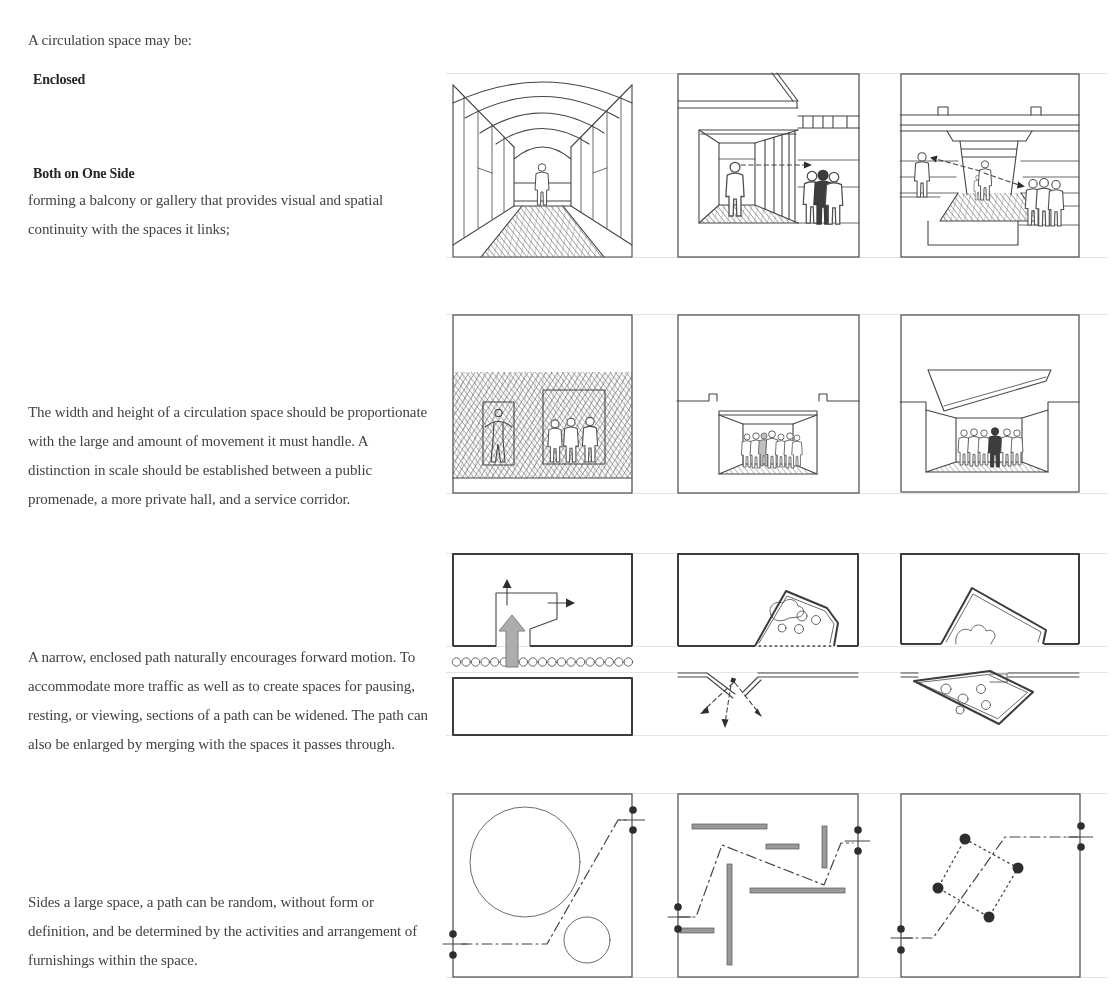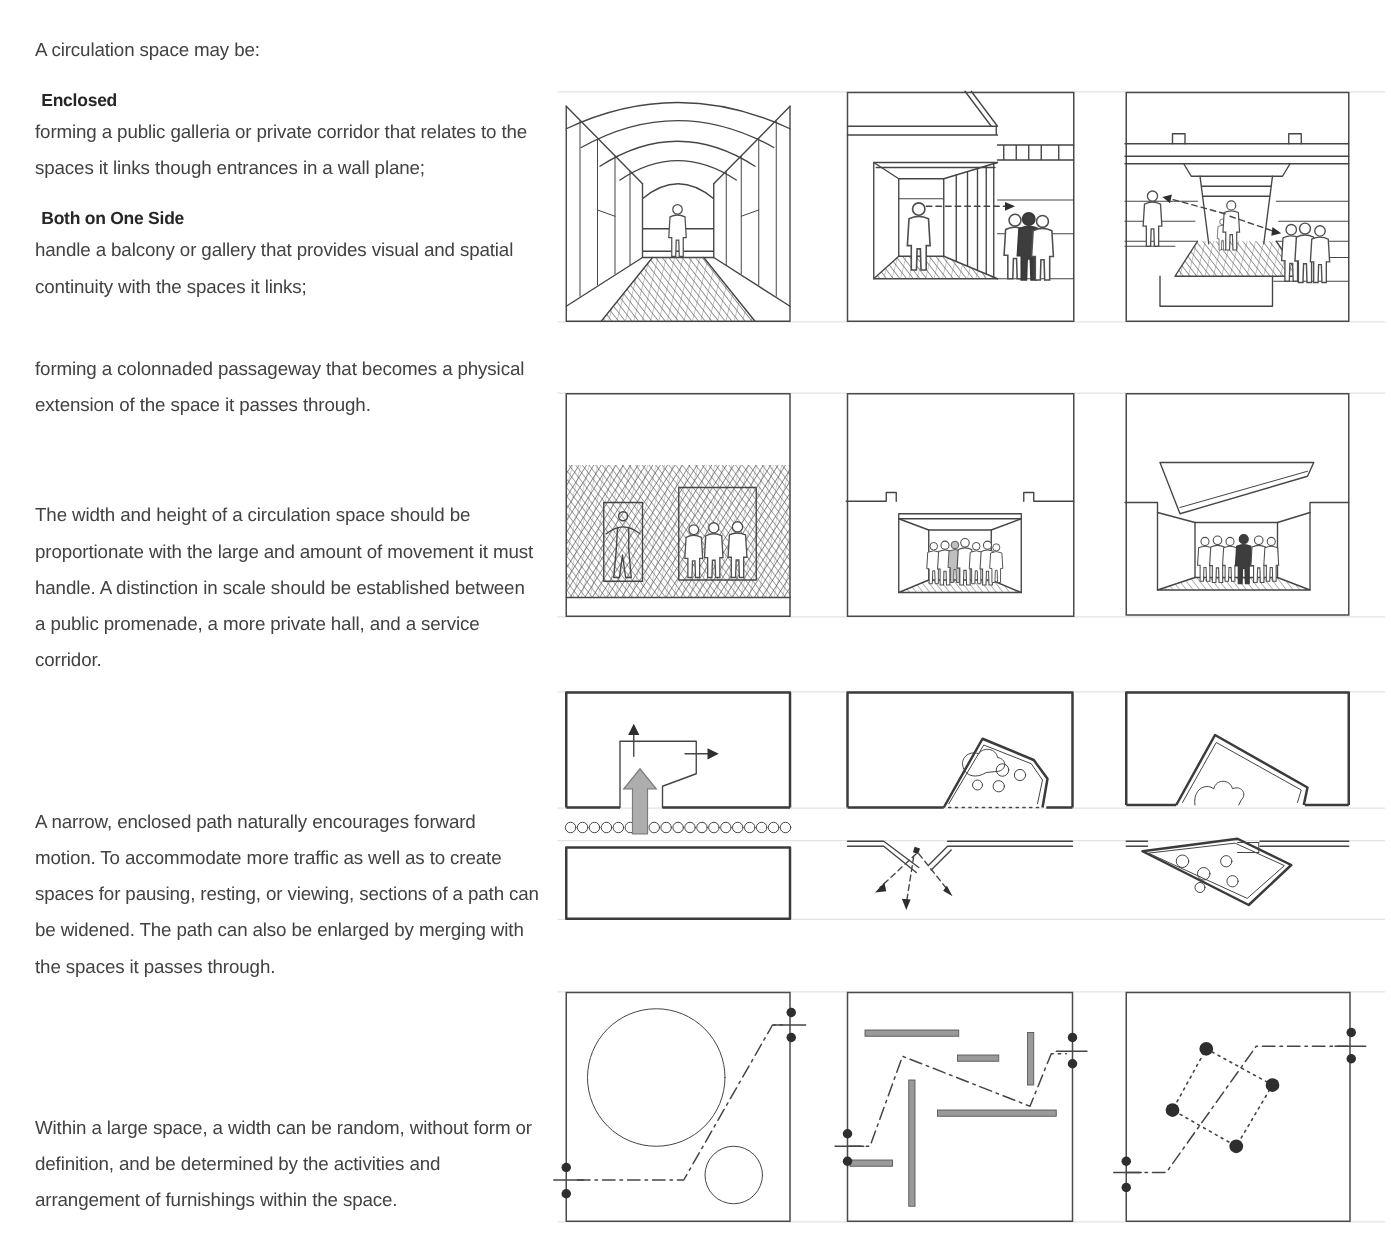--- a/index.html
+++ b/index.html
@@ -1,17 +1,17 @@
 <!DOCTYPE html>
 <html><head>
 <meta charset="utf-8">
 <style>
   html,body{margin:0;padding:0;background:#ffffff;}
   .page{position:relative;width:1113px;height:1006px;background:#ffffff;overflow:hidden;
-        font-family:Liberation Sans, sans-serif;color:#3c3c3c;}
+        font-family:Liberation Serif, serif;color:#3c3c3c;}
   .t{position:absolute;left:28px;width:404px;}
   .body-text{font-size:15px;line-height:29px;letter-spacing:-0.1px;color:#424242;margin:0;}
   .head-text{font-size:14px;font-weight:bold;line-height:22px;color:#262626;margin:5px;letter-spacing:-0.2px;}
   .panel{position:absolute;}
   .s{stroke:#454545;fill:none;stroke-width:1.1;stroke-linecap:round;stroke-linejoin:round;}
   .sb{stroke:#3b3b3b;fill:none;stroke-width:2;stroke-linejoin:round;}
   .thin{stroke-width:0.8;}
   .frame{stroke:#4a4a4a;fill:none;stroke-width:1.2;}
   .fg{stroke:#4f4f4f;stroke-width:1;fill:#ffffff;}
   .fgg{stroke:#5a5a5a;stroke-width:1;fill:#bfbfbf;}
@@ -53,30 +53,28 @@
   <div class="faint" style="top:553px"></div>
   <div class="faint" style="top:646px"></div>
   <div class="faint" style="top:672px"></div>
   <div class="faint" style="top:735px"></div>
   <div class="faint" style="top:793px"></div>
   <div class="faint" style="top:977px"></div>
 
   <p class="t body-text" style="top:26px">A circulation space may be:</p>
 
   <h3 class="t head-text" style="top:64px">Enclosed</h3>
-  <p class="t body-text" style="top:91px">forming a public galleria or private corridor that relates to the spaces it links though entrances in a wall plane;</p>
 
   <h3 class="t head-text" style="top:158px">Both on One Side</h3>
-  <p class="t body-text" style="top:186px">handle a balcony or gallery that provides visual and spatial continuity with the spaces it links;</p>
-
-  <p class="t body-text" style="top:281px">forming a colonnaded passageway that becomes a physical extension of the space it passes through.</p>
+  <p class="t body-text" style="top:186px">forming a balcony or gallery that provides visual and spatial continuity with the spaces it links;</p>
+
 
   <p class="t body-text" style="top:398px">The width and height of a circulation space should be proportionate with the large and amount of movement it must handle. A distinction in scale should be established between a public promenade, a more private hall, and a service corridor.</p>
   <p class="t body-text" style="top:643px">A narrow, enclosed path naturally encourages forward motion. To accommodate more traffic as well as to create spaces for pausing, resting, or viewing, sections of a path can be widened. The path can also be enlarged by merging with the spaces it passes through.</p>
-  <p class="t body-text" style="top:888px">Within a large space, a width can be random, without form or definition, and be determined by the activities and arrangement of furnishings within the space.</p>
+  <p class="t body-text" style="top:888px">Sides a large space, a path can be random, without form or definition, and be determined by the activities and arrangement of furnishings within the space.</p>
 
   <svg class="panel" style="left:440px;top:61px" width="205" height="208" viewBox="-12 -12 205 208">
     <path class="s" d="M1,184 L180,184 M1,12 V184 M180,12 V184"></path>
     <path class="s" d="M1,12 L62,74 M180,12 L119,74"></path>
     <path class="s" d="M1,30 Q90,-12 180,30 M13,45 Q90,2 167,45 M28,60 Q90,20 152,60 M44,71 Q90,40 137,71"></path>
     <path class="s" d="M62,74 V133 M119,74 V133 M62,86 Q90.5,62 119,86 M62,110 H119 M62,128 H119 M62,133 H119"></path>
     <path class="s thin" d="M12,24 V164 M26,38 V155 M40,52 V146 M52,64 V139"></path>
     <path class="s thin" d="M169,24 V164 M155,38 V155 M141,52 V146 M129,64 V139"></path>
     <path class="s thin" d="M26,95 L40,100 M141,100 L155,95"></path>
     <path class="s" d="M1,172 L62,133 M180,172 L119,133"></path>

